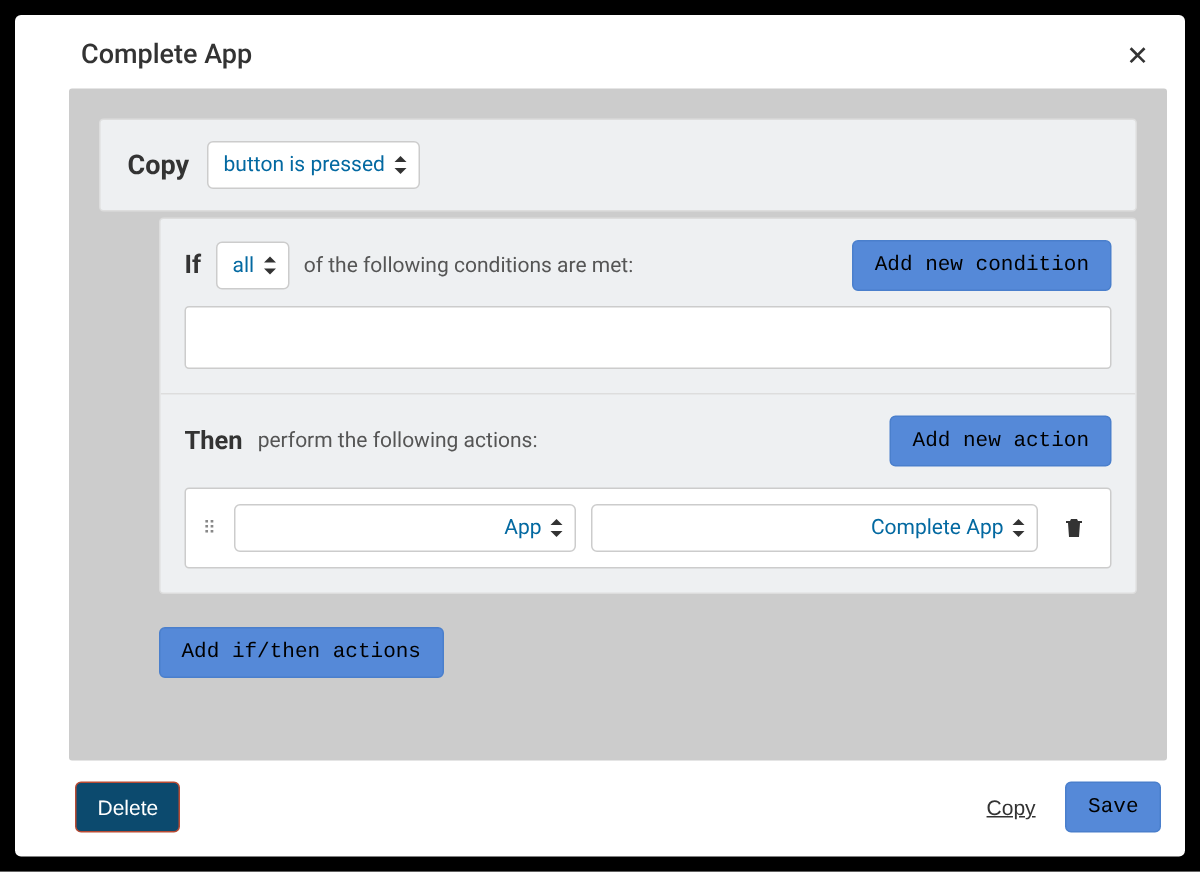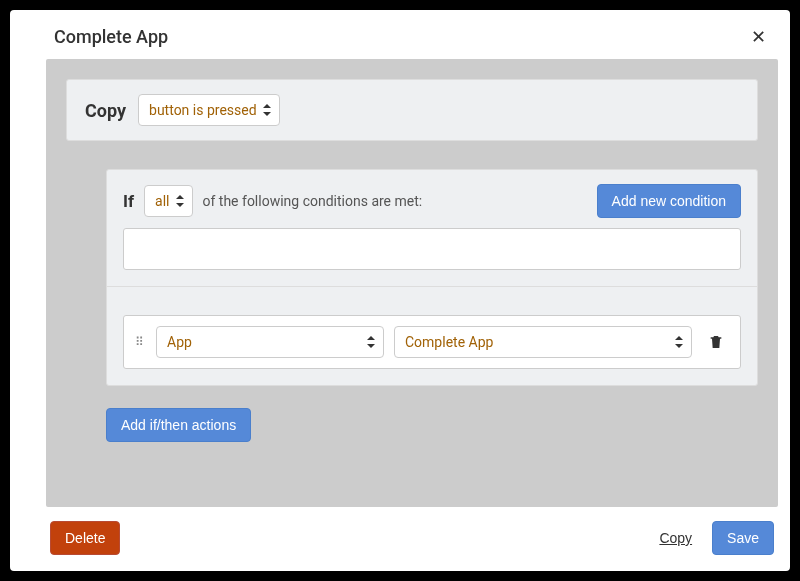--- a/index.html
+++ b/index.html
@@ -59,27 +59,27 @@
       gap: 12px;
     }
     .label-strong {
       font-size: 18px;
       font-weight: 700;
       color: #333;
     }
     .select {
       display: inline-flex;
       align-items: center;
-      justify-content: space-between;
+      justify-content: flex-end;
       background: #fff;
       border: 1px solid #ccc;
       border-radius: 4px;
       padding: 6px 8px 6px 10px;
       font-size: 14px;
-      color: #a16207;
+      color: #0369a1;
       cursor: pointer;
       gap: 6px;
       min-height: 32px;
     }
     .select-caret {
       display: inline-block;
       position: relative;
       width: 8px;
       height: 12px;
     }
@@ -92,21 +92,21 @@
     }
     .select-caret::before {
       top: 0;
       border-bottom: 4px solid #333;
     }
     .select-caret::after {
       bottom: 0;
       border-top: 4px solid #333;
     }
     .ifthen-wrap {
-      margin-top: 28px;
+      margin-top: 4px;
       margin-left: 40px;
     }
     .ifthen-block {
       border: 1px solid #ddd;
       border-radius: 3px;
       overflow: hidden;
       background: #eef0f2;
     }
     .ifthen-section {
       padding: 14px 16px 16px 16px;
@@ -135,25 +135,26 @@
       justify-content: center;
       border-radius: 4px;
       padding: 8px 14px;
       font-size: 14px;
       cursor: pointer;
       border: 1px solid transparent;
       white-space: nowrap;
     }
     .btn-primary {
       background: #5589d8;
-      color: #ffffff;
+      color: #000000;
       border-color: #4a7fcc;
+      font-family: Liberation Mono, monospace;
     }
     .btn-danger {
-      background: #c2410c;
+      background: #0c4a6e;
       color: #fff;
       border-color: #b84a33;
     }
     .btn-link {
       background: none;
       border: none;
       color: #333;
       padding: 8px 10px;
       text-decoration: underline;
     }
@@ -243,20 +244,26 @@
               <span class="select-caret"></span>
             </div>
             <span class="desc-text">of the following conditions are met:</span>
             <span class="spacer"></span>
             <button class="btn btn-primary">Add new condition</button>
           </div>
           <div class="conditions-area"></div>
         </div>
 
         <div class="ifthen-section ifthen-divider">
+          <div class="section-head">
+            <span class="label-if">Then</span>
+            <span class="desc-text">perform the following actions:</span>
+            <span class="spacer"></span>
+            <button class="btn btn-primary">Add new action</button>
+          </div>
           <div class="actions-area">
             <div class="drag-handle">⠿</div>
             <div class="select select-grow select-app">
               <span>App</span>
               <span class="select-caret"></span>
             </div>
             <div class="select select-action">
               <span>Complete App</span>
               <span class="select-caret"></span>
             </div>

